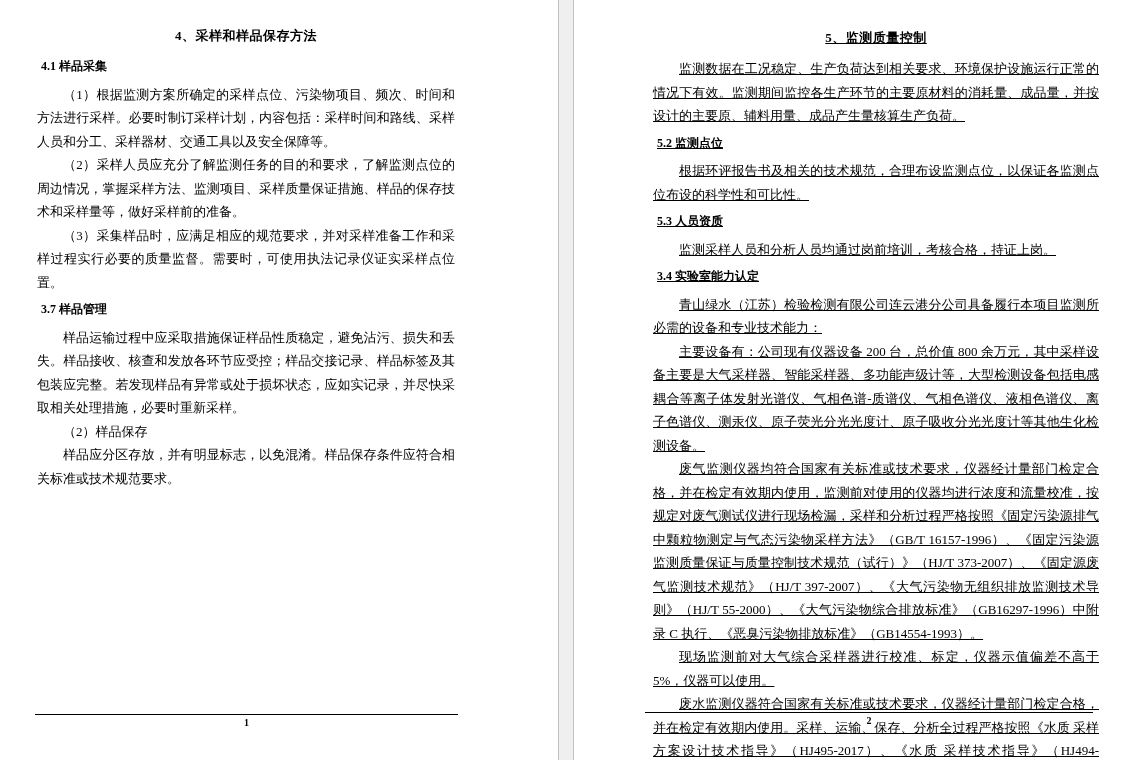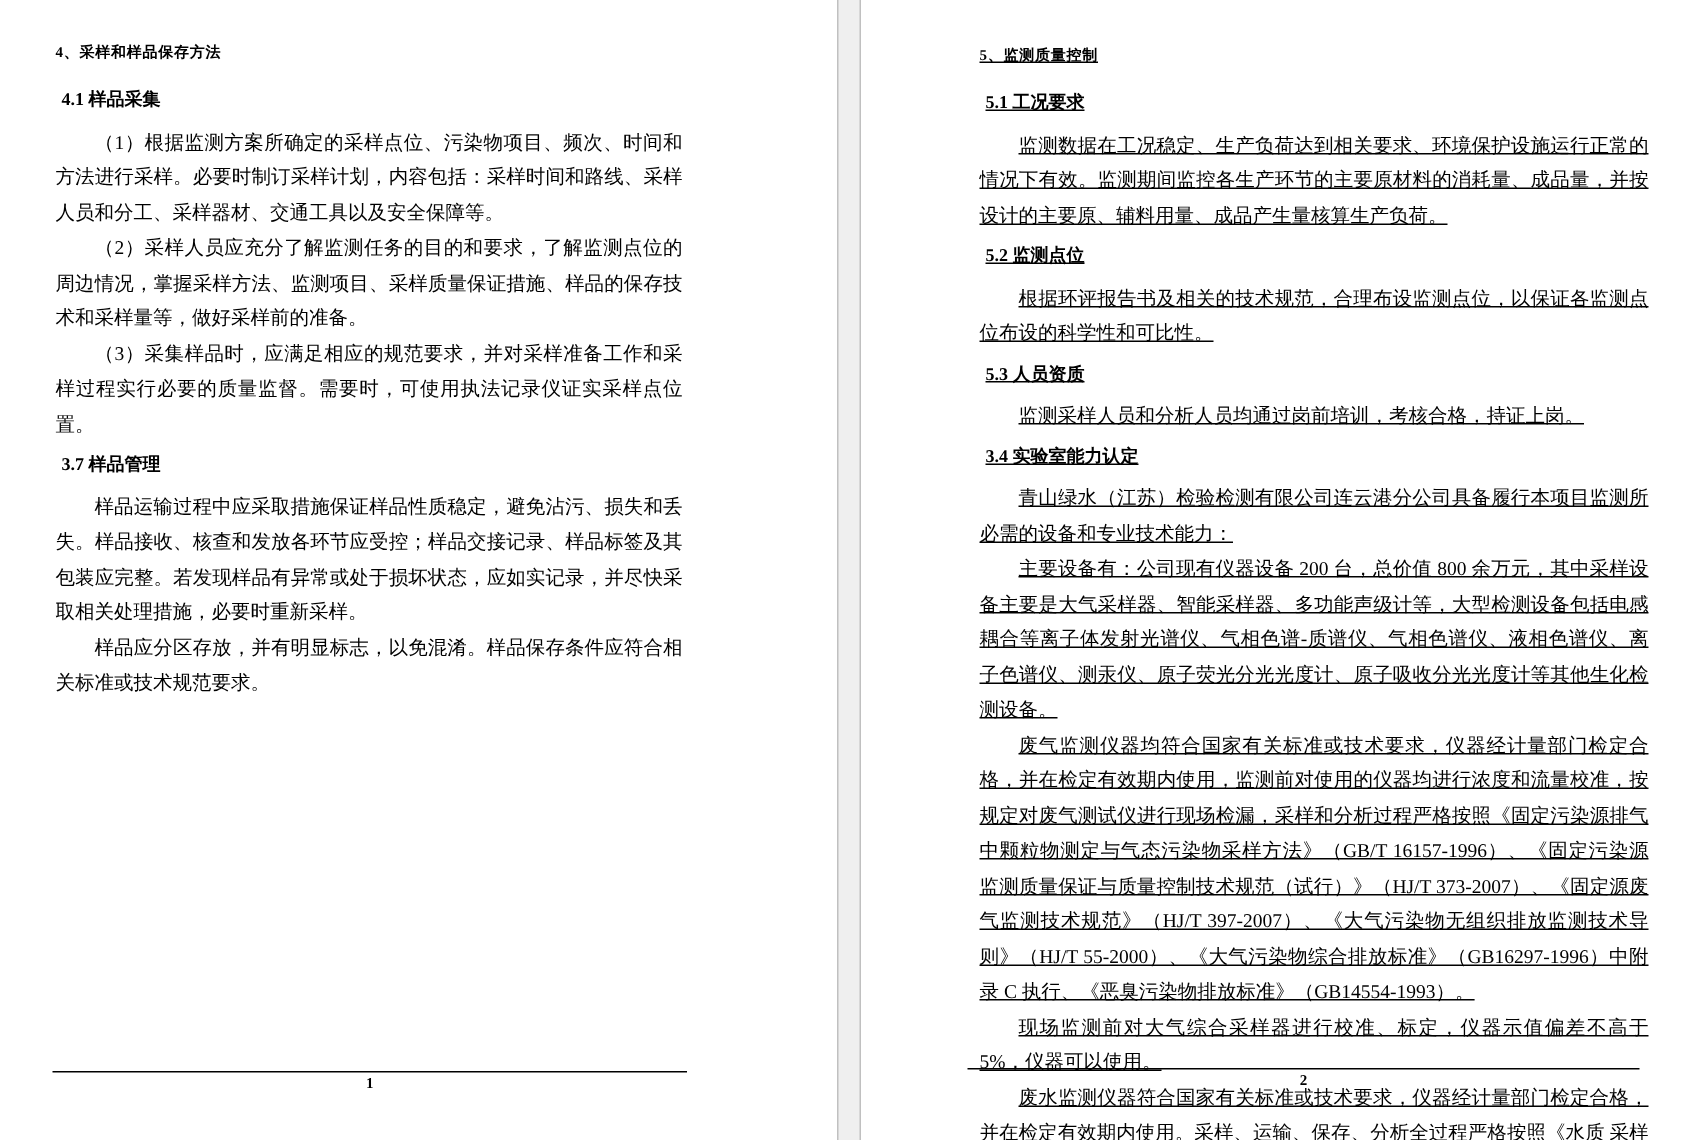--- a/index.html
+++ b/index.html
@@ -29,25 +29,26 @@
     background: var(--gap-fill, #efefef);
     border-left: 1px solid var(--gap-border, #c0c0c0);
     border-right: 1px solid var(--gap-border, #c0c0c0);
     box-sizing: border-box;
   }
   .content { box-sizing: content-box; }
   .page-left  .content { padding: 23px 0 0 37px; width: 418px; }
   .page-right .content { padding: 25px 0 0 79px; width: 446px; text-decoration: underline; }
 
   .chapter-heading {
-    font-size: 10px;
+    font-size: 13px;
     font-weight: bold;
     line-height: 25px;
     letter-spacing: 0.5px;
     margin: 0 0 7px 0;
+    text-align: center;
   }
   h2.sec-heading {
     font-size: 12px;
     font-weight: bold;
     line-height: 23.5px;
     margin: 4px;
   }
   p.body-para {
     font-size: 13px;
     line-height: 23.5px;
@@ -77,36 +78,36 @@
   <div class="page page-left">
     <div class="content">
       <h1 class="chapter-heading">4、采样和样品保存方法</h1>
       <div>
           <h2 class="sec-heading">4.1 样品采集</h2>
           <p class="body-para">（1）根据监测方案所确定的采样点位、污染物项目、频次、时间和方法进行采样。必要时制订采样计划，内容包括：采样时间和路线、采样人员和分工、采样器材、交通工具以及安全保障等。</p>
           <p class="body-para">（2）采样人员应充分了解监测任务的目的和要求，了解监测点位的周边情况，掌握采样方法、监测项目、采样质量保证措施、样品的保存技术和采样量等，做好采样前的准备。</p>
           <p class="body-para">（3）采集样品时，应满足相应的规范要求，并对采样准备工作和采样过程实行必要的质量监督。需要时，可使用执法记录仪证实采样点位置。</p>
           <h2 class="sec-heading">3.7 样品管理</h2>
           <p class="body-para">样品运输过程中应采取措施保证样品性质稳定，避免沾污、损失和丢失。样品接收、核查和发放各环节应受控；样品交接记录、样品标签及其包装应完整。若发现样品有异常或处于损坏状态，应如实记录，并尽快采取相关处理措施，必要时重新采样。</p>
+          <p class="body-para">（2）样品保存</p>
           <p class="body-para">样品应分区存放，并有明显标志，以免混淆。样品保存条件应符合相关标准或技术规范要求。</p>
         </div>
     </div>
     <div class="footer">
       <div class="footer-line"></div>
       <div class="page-num">1</div>
     </div>
   </div>
 
   <div class="page-gap"></div>
 
   <div class="page page-right">
     <div class="content">
       <h1 class="chapter-heading">5、监测质量控制</h1>
       <div>
-          <h2 class="sec-heading">5.1 工况要求</h2>
           <p class="body-para">监测数据在工况稳定、生产负荷达到相关要求、环境保护设施运行正常的情况下有效。监测期间监控各生产环节的主要原材料的消耗量、成品量，并按设计的主要原、辅料用量、成品产生量核算生产负荷。</p>
           <h2 class="sec-heading">5.2 监测点位</h2>
           <p class="body-para">根据环评报告书及相关的技术规范，合理布设监测点位，以保证各监测点位布设的科学性和可比性。</p>
           <h2 class="sec-heading">5.3 人员资质</h2>
           <p class="body-para">监测采样人员和分析人员均通过岗前培训，考核合格，持证上岗。</p>
           <h2 class="sec-heading">3.4 实验室能力认定</h2>
           <p class="body-para">青山绿水（江苏）检验检测有限公司连云港分公司具备履行本项目监测所必需的设备和专业技术能力：</p>
           <p class="body-para">主要设备有：公司现有仪器设备 200 台，总价值 800 余万元，其中采样设备主要是大气采样器、智能采样器、多功能声级计等，大型检测设备包括电感耦合等离子体发射光谱仪、气相色谱-质谱仪、气相色谱仪、液相色谱仪、离子色谱仪、测汞仪、原子荧光分光光度计、原子吸收分光光度计等其他生化检测设备。</p>
           <p class="body-para">废气监测仪器均符合国家有关标准或技术要求，仪器经计量部门检定合格，并在检定有效期内使用，监测前对使用的仪器均进行浓度和流量校准，按规定对废气测试仪进行现场检漏，采样和分析过程严格按照《固定污染源排气中颗粒物测定与气态污染物采样方法》（GB/T 16157-1996）、《固定污染源监测质量保证与质量控制技术规范（试行）》（HJ/T 373-2007）、《固定源废气监测技术规范》（HJ/T 397-2007）、《大气污染物无组织排放监测技术导则》（HJ/T 55-2000）、《大气污染物综合排放标准》（GB16297-1996）中附录 C 执行、《恶臭污染物排放标准》（GB14554-1993）。</p>
           <p class="body-para">现场监测前对大气综合采样器进行校准、标定，仪器示值偏差不高于 5%，仪器可以使用。</p>

